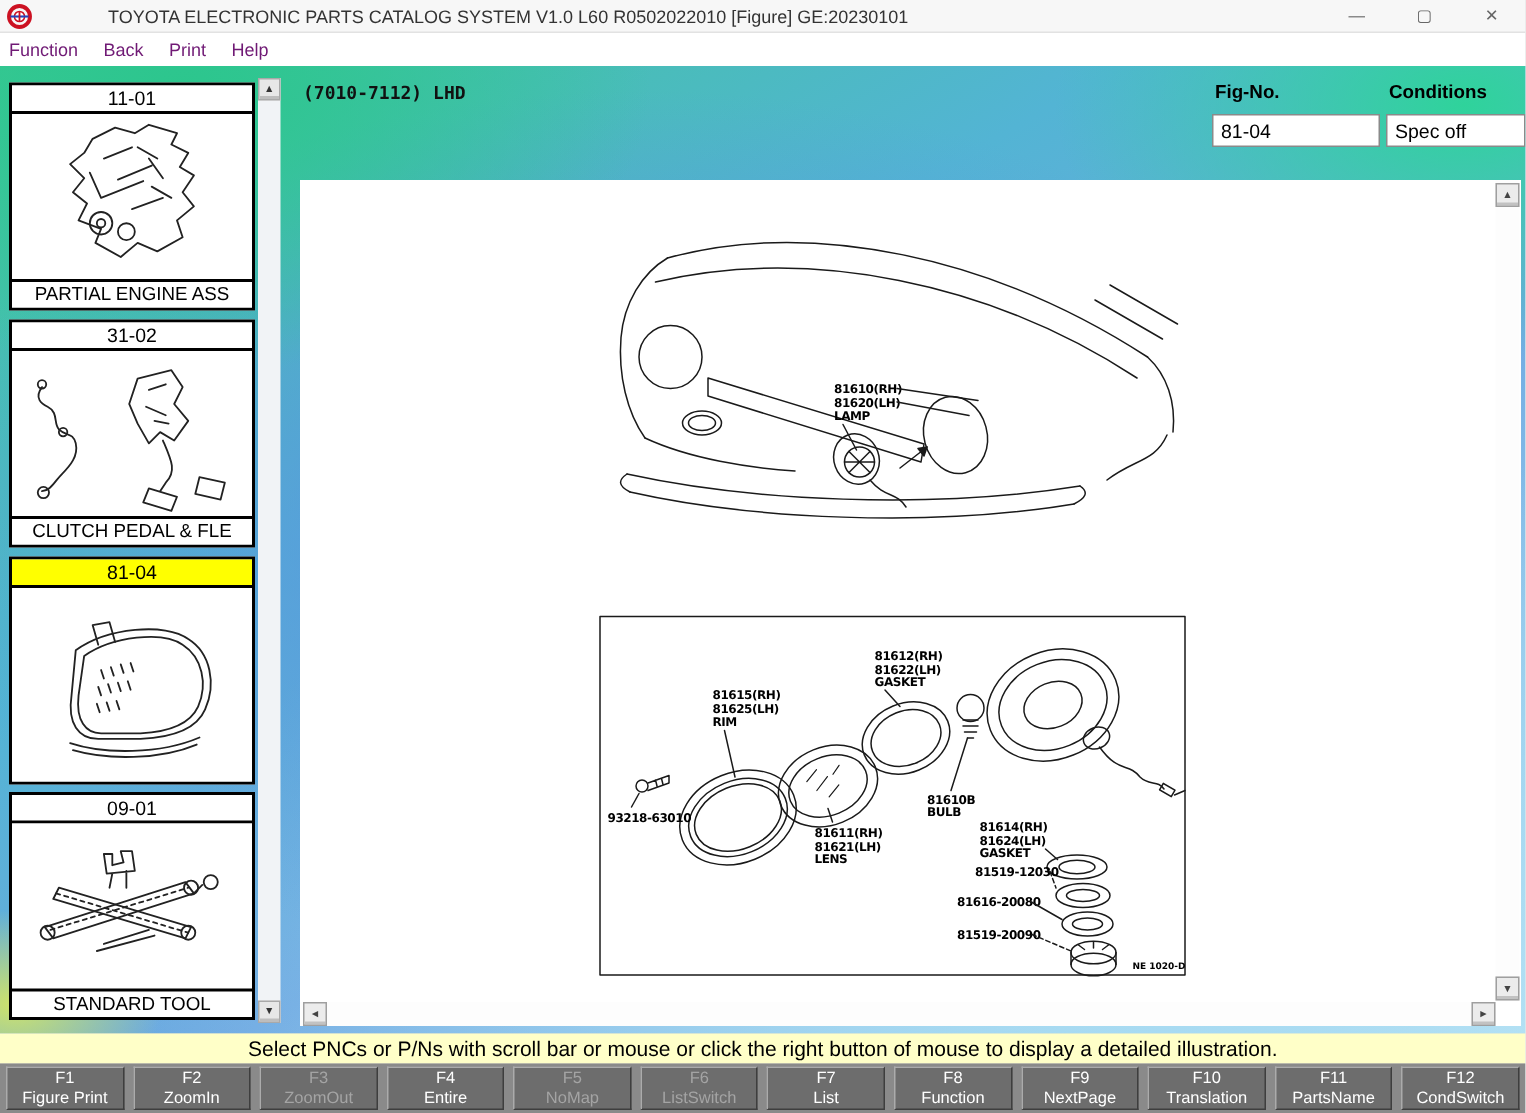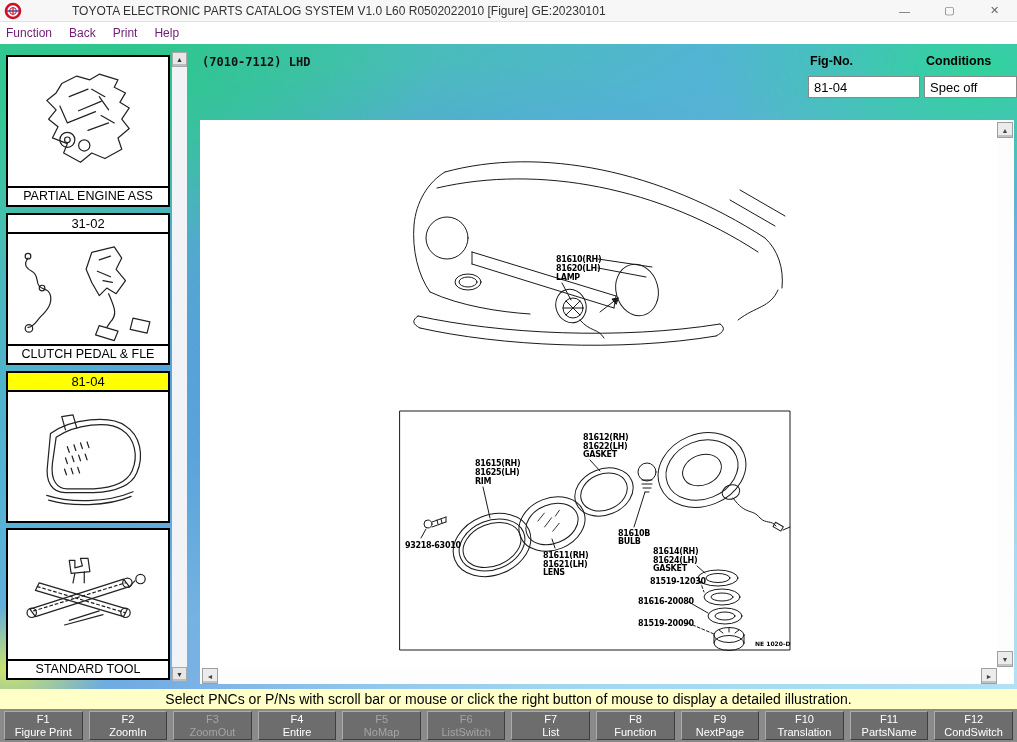--- a/index.html
+++ b/index.html
@@ -89,20 +89,21 @@
 <div class="menubar">
   <span class="menu-item">Function</span>
   <span class="menu-item">Back</span>
   <span class="menu-item">Print</span>
   <span class="menu-item">Help</span>
 </div>
 
 <div class="workspace"></div>
 
 <div class="card" style="top:55px;">
+  <div class="card-code">11-01</div>
   <div class="card-img">
     <svg width="150" height="108" viewBox="0 0 160 114">
       <g class="sketch">
         <path d="M52,16 L68,8 82,12 92,6 112,12 108,20 120,26 114,36 124,42 116,54 124,64 112,74 116,86 98,96 84,90 72,100 54,90 58,80 42,74 48,62 38,54 46,44 36,34 46,26 Z"></path>
         <path d="M60,30 l20,-8 M70,45 l24,-10 M58,58 l30,-12 M80,66 l22,-8 M92,30 l10,14 M50,40 l8,18 M94,50 l14,8 M84,22 l14,8"></path>
         <circle cx="58" cy="76" r="8"></circle>
           <circle cx="58" cy="76" r="3"></circle>
           <circle cx="76" cy="82" r="6"></circle>
       </g>
     </svg>
@@ -139,20 +140,21 @@
         <path d="M40,32 C62,16 104,12 120,24 C136,34 140,56 132,74 C126,88 108,94 86,95 L56,95 C42,95 34,84 37,64 Z"></path>
         <path d="M46,36 C66,22 102,18 116,28 C130,37 134,56 127,72 C121,85 106,90 86,91 L58,91 C47,91 40,82 42,64 Z"></path>
         <path d="M58,46 l2,6 M65,44 l2,6 M72,42 l2,6 M79,41 l2,6 M56,58 l2,6 M63,56 l2,6 M70,55 l2,6 M77,54 l2,6 M55,70 l2,6 M62,69 l2,6 M69,68 l2,6"></path>
         <path d="M36,98 C60,106 100,106 128,94 M38,103 C62,110 100,110 126,99"></path>
       </g>
     </svg>
   </div>
 </div>
 
 <div class="card" style="top:528px;">
+  <div class="card-code">09-01</div>
   <div class="card-img">
     <svg width="150" height="108" viewBox="0 0 160 114">
       <g class="sketch">
         <path d="M18,72 L118,40 124,48 24,80 Z"></path>
         <path d="M22,74 L120,44" stroke-dasharray="3,3"></path>
         <path d="M28,44 L122,72 118,80 24,52 Z"></path>
         <path d="M26,48 L120,76" stroke-dasharray="3,3"></path>
         <circle cx="20" cy="76" r="5"></circle>
           <circle cx="122" cy="44" r="5"></circle>
           <circle cx="120" cy="76" r="5"></circle>

